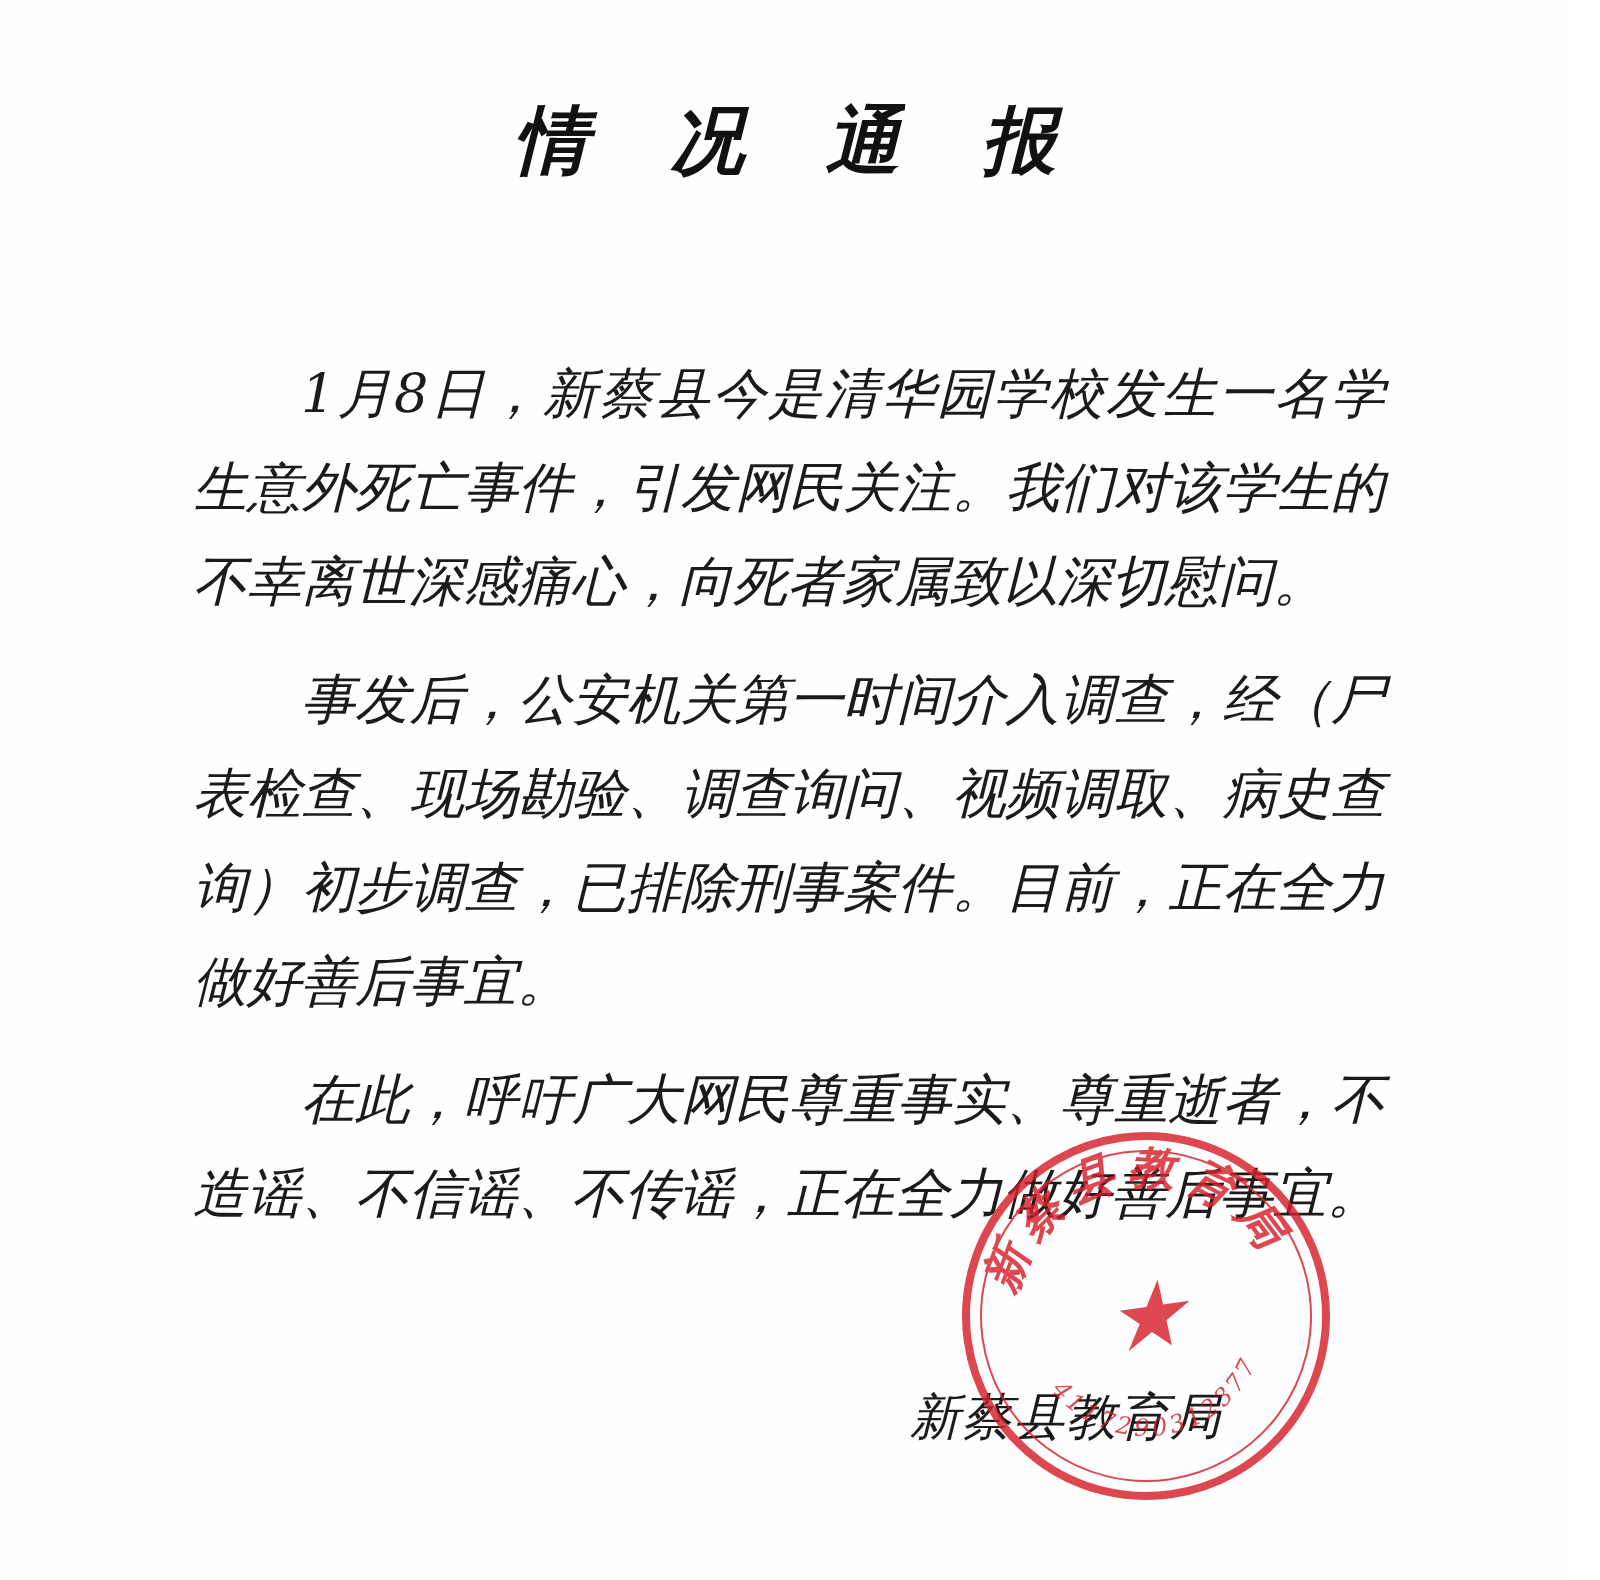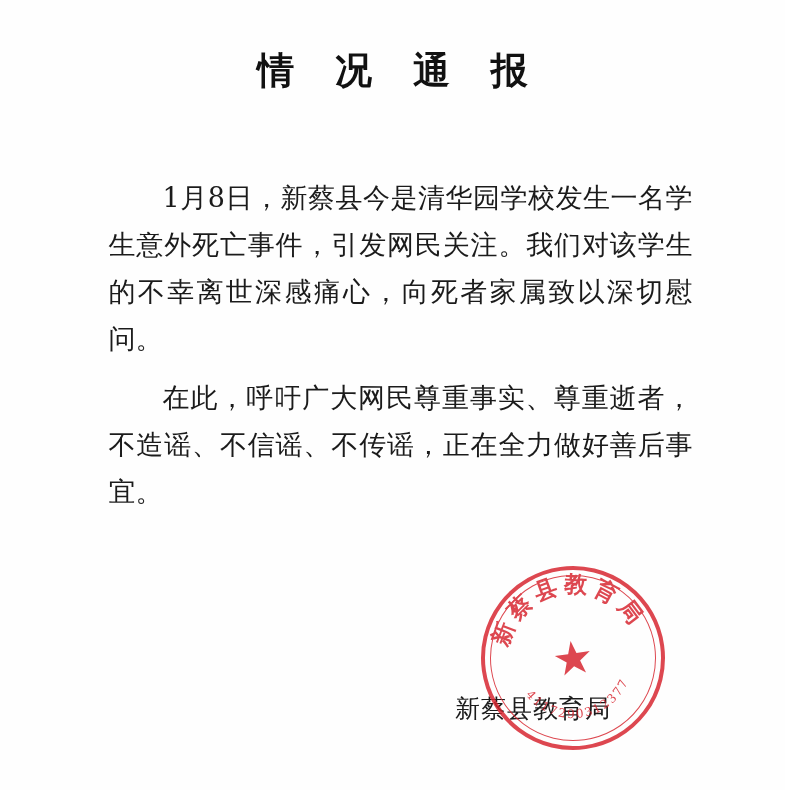--- a/index.html
+++ b/index.html
@@ -13,20 +13,21 @@
     font-family: "DejaVu Serif", "Liberation Serif", serif;
     color: #1a1a1a;
     overflow: hidden;
   }
   .page {
     position: relative;
     width: 785px;
     height: 790px;
     background: #fefefe;
     box-sizing: border-box;
+    font-style: italic;
   }
   .doc-title {
     text-align: center;
     font-size: 37px;
     letter-spacing: 14px;
     font-weight: 600;
     color: #111;
     padding-top: 46px;
     padding-left: 14px;
     font-family: "DejaVu Serif", "Liberation Serif", serif;
@@ -36,21 +37,21 @@
     width: 600px;
     padding-top: 78px;
     font-size: 27px;
     line-height: 47px;
     color: #1b1b1b;
     text-align: justify;
     text-justify: inter-ideograph;
   }
   .para {
     text-indent: 2em;
-    margin: 0 0 12px 16px;
+    margin: 0 0 12px 4px;
   }
   .sign-block {
     position: absolute;
     right: 118px;
     bottom: 58px;
     text-align: left;
     width: 230px;
   }
   .sign-line {
     font-size: 25px;
@@ -123,20 +124,21 @@
 </style>
 </head>
 <body>
 
 <div class="page">
 
   <div class="doc-title">情 况 通 报</div>
 
   <div class="body-text">
     <p class="para">1月8日，新蔡县今是清华园学校发生一名学生意外死亡事件，引发网民关注。我们对该学生的不幸离世深感痛心，向死者家属致以深切慰问。</p>
+    <p class="para">事发后，公安机关第一时间介入调查，经（尸表检查、现场勘验、调查询问、视频调取、病史查询）初步调查，已排除刑事案件。目前，正在全力做好善后事宜。</p>
     <p class="para">在此，呼吁广大网民尊重事实、尊重逝者，不造谣、不信谣、不传谣，正在全力做好善后事宜。</p>
   </div>
 
   <div class="sign-block">
     <div class="sign-line">新蔡县教育局</div>
   </div>
 
   <div class="seal">
     <div class="seal-inner"></div>
     <svg class="seal-arc" viewBox="0 0 176 176">

